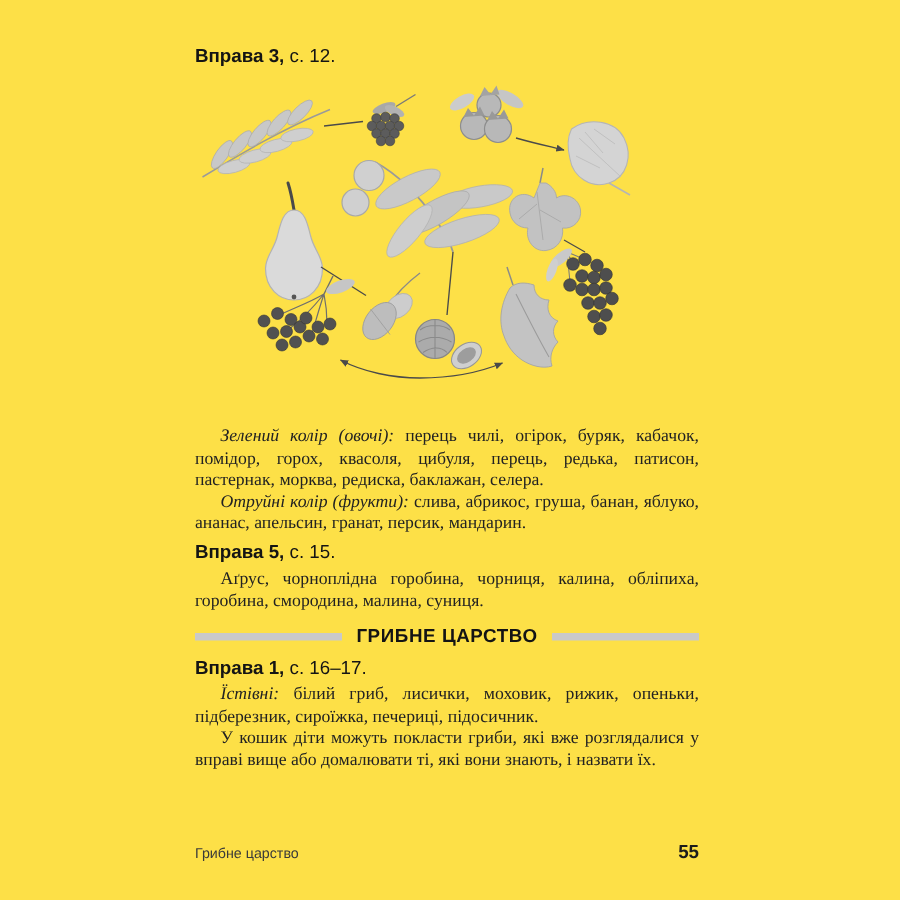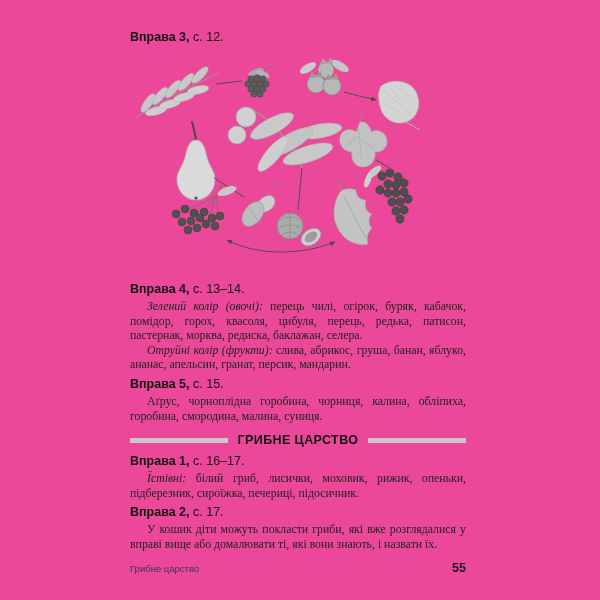--- a/index.html
+++ b/index.html
@@ -1,20 +1,20 @@
 <!DOCTYPE html>
 <html><head>
 <meta charset="utf-8">
 <style>
   html, body { margin: 0; padding: 0; }
   body {
     width: 600px; height: 600px; background: #ffffff;
     font-family: "Liberation Serif", serif; color: #1f1f1f;
   }
-  .page { position: relative; width: 600px; height: 600px; background: #ec4899; overflow: hidden; }
+  .page { position: relative; width: 600px; height: 600px; background: #fde047; overflow: hidden; }
   .content { position: absolute; left: 130px; top: 30px; width: 336px; }
 
   .ex-heading {
     font-family: "Liberation Sans", sans-serif;
     font-size: 12.5px; line-height: 14px; color: #141414;
     margin: 0 0 3px 0;
   }
   .ex-heading .b { font-weight: bold; }
 
   .para {
@@ -209,42 +209,40 @@
           <path d="M214,140 C220,152 228,168 236,182" stroke="#9b9b9b" stroke-width="0.7" fill="none"></path>
         </g>
 
         <g>
           <path d="M150,196 C132,196 112,192 97,184" stroke="#4a4a4a" stroke-width="0.9" fill="none" marker-end="url(#ah)"></path>
           <path d="M150,196 C168,196 188,193 205,186" stroke="#4a4a4a" stroke-width="0.9" fill="none" marker-end="url(#ah)"></path>
         </g>
       </svg>
     </div>
 
-    <p class="ex-heading"><span class="b">Вправа 4,</span><span> с. 13–14.</span></p>
 
     <p class="para"><span class="lead">Зелений колір (овочі):</span><span> перець чилі, огірок, буряк, кабачок, помідор, горох, квасоля, цибуля, перець, редька, патисон, пастернак, морква, редиска, баклажан, селера.</span></p>
 
     <p class="para"><span class="lead">Отруйні колір (фрукти):</span><span> слива, абрикос, груша, банан, яблуко, ананас, апельсин, гранат, персик, мандарин.</span></p>
 
     <p class="ex-heading mt5"><span class="b">Вправа 5,</span><span> с. 15.</span></p>
 
     <p class="para"><span>Аґрус, чорноплідна горобина, чорниця, калина, обліпиха, горобина, смородина, малина, суниця.</span></p>
 
     <div class="section-header">
       <div class="bar"></div>
       <div class="title">ГРИБНЕ ЦАРСТВО</div>
       <div class="bar"></div>
     </div>
 
     <p class="ex-heading"><span class="b">Вправа 1,</span><span> с. 16–17.</span></p>
 
     <p class="para"><span class="lead">Їстівні:</span><span> білий гриб, лисички, моховик, рижик, опеньки, підберезник, сироїжка, печериці, підосичник.</span></p>
 
 
-    <p class="ex-heading mt5"><span class="b">Вправа 2,</span><span> с. 17.</span></p>
 
     <p class="para"><span>У кошик діти можуть покласти гриби, які вже розглядалися у вправі вище або домалювати ті, які вони знають, і назвати їх.</span></p>
 
   </div>
 
   <div class="footer">
     <span class="running-title">Грибне царство</span>
     <span class="page-number">55</span>
   </div>
 </div>

